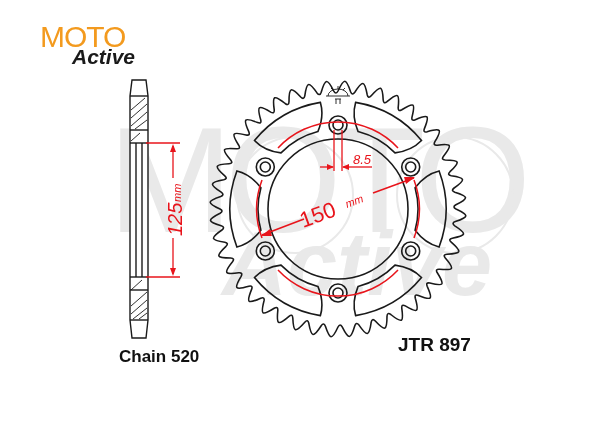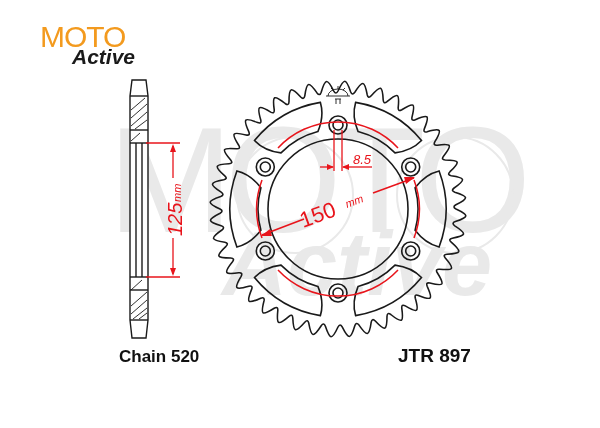--- a/index.html
+++ b/index.html
@@ -3,21 +3,21 @@
 <meta charset="utf-8">
 <style>
   html, body { margin: 0; padding: 0; background: #ffffff; }
   body { width: 600px; height: 428px; position: relative; overflow: hidden; font-family: "Liberation Sans", sans-serif; }
   .logo { position: absolute; left: 40px; top: 22px; width: 110px; height: 50px; }
   .logo-moto { position: absolute; left: 0; top: 0; font-size: 30px; font-weight: normal; color: #f39a1e; letter-spacing: -1px; line-height: 30px; font-family: "Liberation Sans", sans-serif; }
   .logo-active { position: absolute; left: 32px; top: 24px; font-size: 21px; font-weight: bold; font-style: italic; color: #1a1a1a; line-height: 22px; font-family: "Liberation Sans", sans-serif; }
   svg.drawing { position: absolute; left: 0; top: 0; }
   .caption { position: absolute; font-size: 17px; font-weight: bold; color: #111; font-family: "Liberation Sans", sans-serif; }
   .caption.chain { left: 119px; top: 347px; }
-  .caption.part { left: 398px; top: 345px; font-size: 19px; }
+  .caption.part { left: 398px; top: 334px; font-size: 19px; }
 </style>
 </head>
 <body>
 
 <svg class="drawing" width="600" height="428" viewBox="0 0 600 428" xmlns="http://www.w3.org/2000/svg">
 
   <g fill="#e9e9e9">
     <text x="108" y="232" font-family="Liberation Sans, sans-serif" font-size="150" font-weight="normal" letter-spacing="-8">MOTO</text>
     <text x="222" y="295" font-family="Liberation Sans, sans-serif" font-size="90" font-weight="bold" font-style="italic">Active</text>
     <circle cx="295" cy="195" r="58" fill="none" stroke="#e9e9e9" stroke-width="2"></circle>

